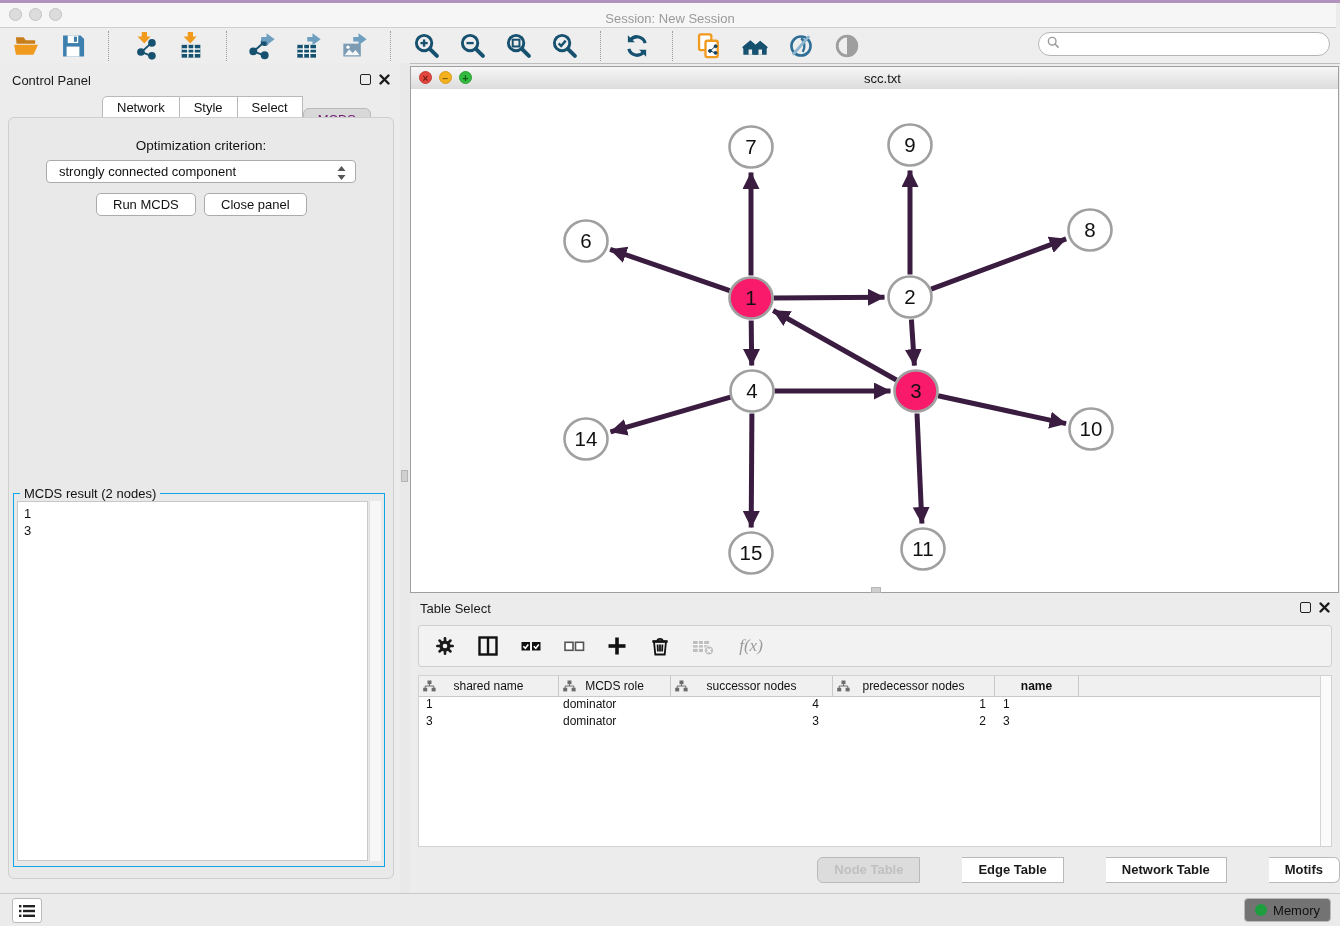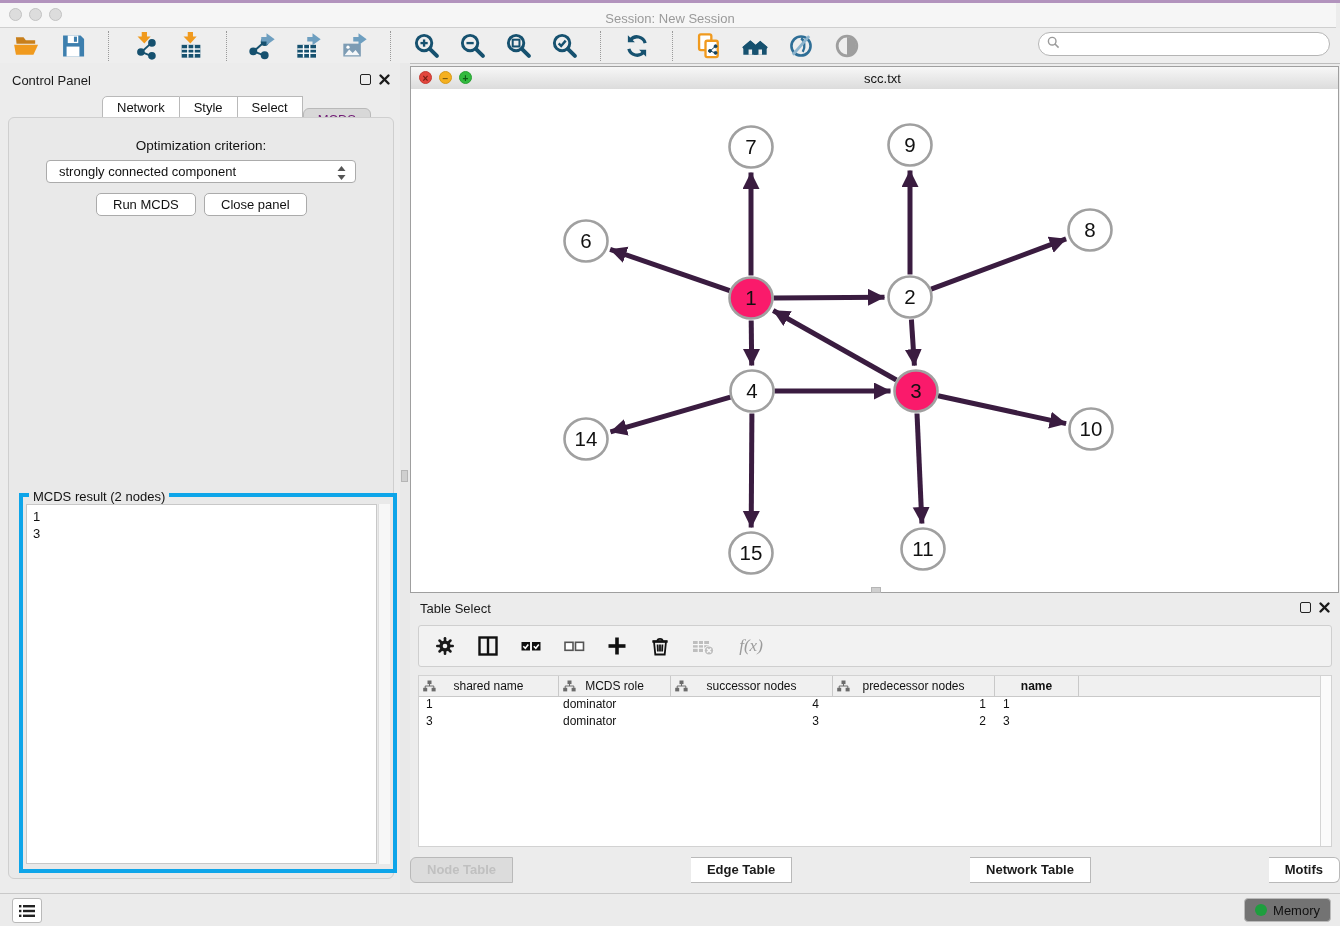--- a/index.html
+++ b/index.html
@@ -48,21 +48,21 @@
   #cp-body{left:8px;top:54px;width:384px;height:760px;background:#e9e9e9;
            border:1px solid #cfcfcf;border-radius:6px;}
   #cp-opt-label{left:0;top:20px;width:384px;text-align:center;font-size:13.5px;color:#111;}
   #cp-dropdown{left:37px;top:42px;width:310px;height:23px;background:#fff;
                border:1px solid #ababab;border-radius:4px;font-size:13px;color:#111;
                display:flex;align-items:center;padding-left:12px;box-sizing:border-box;cursor:pointer;}
   #cp-dropdown .stepper{position:absolute;right:8px;top:4px;}
   .cp-btn{position:absolute;top:75px;height:23px;background:#fff;border:1px solid #ababab;
           border-radius:5px;font-size:13px;color:#111;font-family:"Liberation Sans",sans-serif;
           cursor:pointer;padding:0 16px;}
-  #cp-fieldset{left:10px;top:375px;width:370px;height:372px;border:4px solid #0ea5e9;
+  #cp-fieldset{left:4px;top:375px;width:370px;height:372px;border:1px solid #0ea5e9;
                background:#e9e9e9;}
   #cp-fieldset-legend{position:absolute;left:6px;top:-8px;background:#e9e9e9;
                padding:0 4px;font-size:13px;color:#111;}
   #cp-result{position:absolute;left:3px;top:7px;width:351px;height:360px;background:#fff;
              border:1px solid #c8c8c8;font-size:13px;color:#111;line-height:17px;
              padding:3px 0 0 6px;box-sizing:border-box;white-space:pre;}
   #cp-result-scroll{position:absolute;right:3px;top:7px;width:12px;height:360px;
              background:#f7f7f7;border-left:1px solid #ddd;box-sizing:border-box;}
 
   
@@ -95,21 +95,21 @@
   #tp-table{left:8px;top:80px;width:914px;height:172px;background:#fff;
             border:1px solid #d2d2d2;box-sizing:border-box;}
   #tp-header{display:flex;height:20px;background:#f0f0f0;border-bottom:1px solid #c9c9c9;}
   .th{display:flex;align-items:center;justify-content:center;font-size:12px;color:#111;
       border-right:1px solid #c9c9c9;box-sizing:border-box;position:relative;cursor:pointer;}
   .th .hicon{position:absolute;left:4px;top:4px;}
   .tr{display:flex;height:17px;}
   .td{font-size:12px;color:#111;box-sizing:border-box;padding-top:2px;cursor:default;}
   #tp-scroll{position:absolute;right:0;top:0;width:11px;height:170px;background:#fbfbfb;
              border-left:1px solid #d5d5d5;box-sizing:border-box;}
-  #tp-tabs{left:0;top:262px;width:930px;display:flex;justify-content:space-between;gap:42px;}
+  #tp-tabs{left:0;top:262px;width:930px;display:flex;justify-content:flex-end;gap:42px;}
   .btab{font-size:13px;font-weight:bold;padding:4px 16px 5px 16px;background:#fff;color:#1a1a1a;
         border:1px solid #b9b9b9;border-left:none;cursor:pointer;}
   .btab:first-child{border-left:1px solid #b9b9b9;border-radius:6px 0 0 6px;}
   .btab:last-child{border-radius:0 6px 6px 0;}
   .btab.sel{background:#dcdcdc;color:#c0c0c0;}
 
   
   #status-bar{left:0;top:893px;width:1340px;height:33px;background:#ebebeb;
               border-top:1px solid #c9c9c9;}
   #status-list-btn{position:absolute;left:12px;top:4px;width:30px;height:25px;background:#fff;

